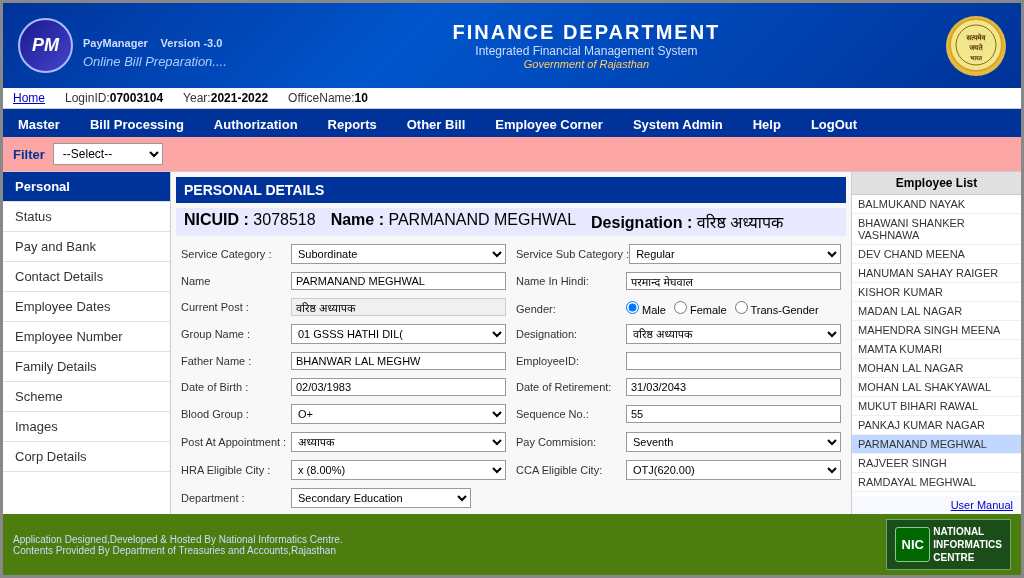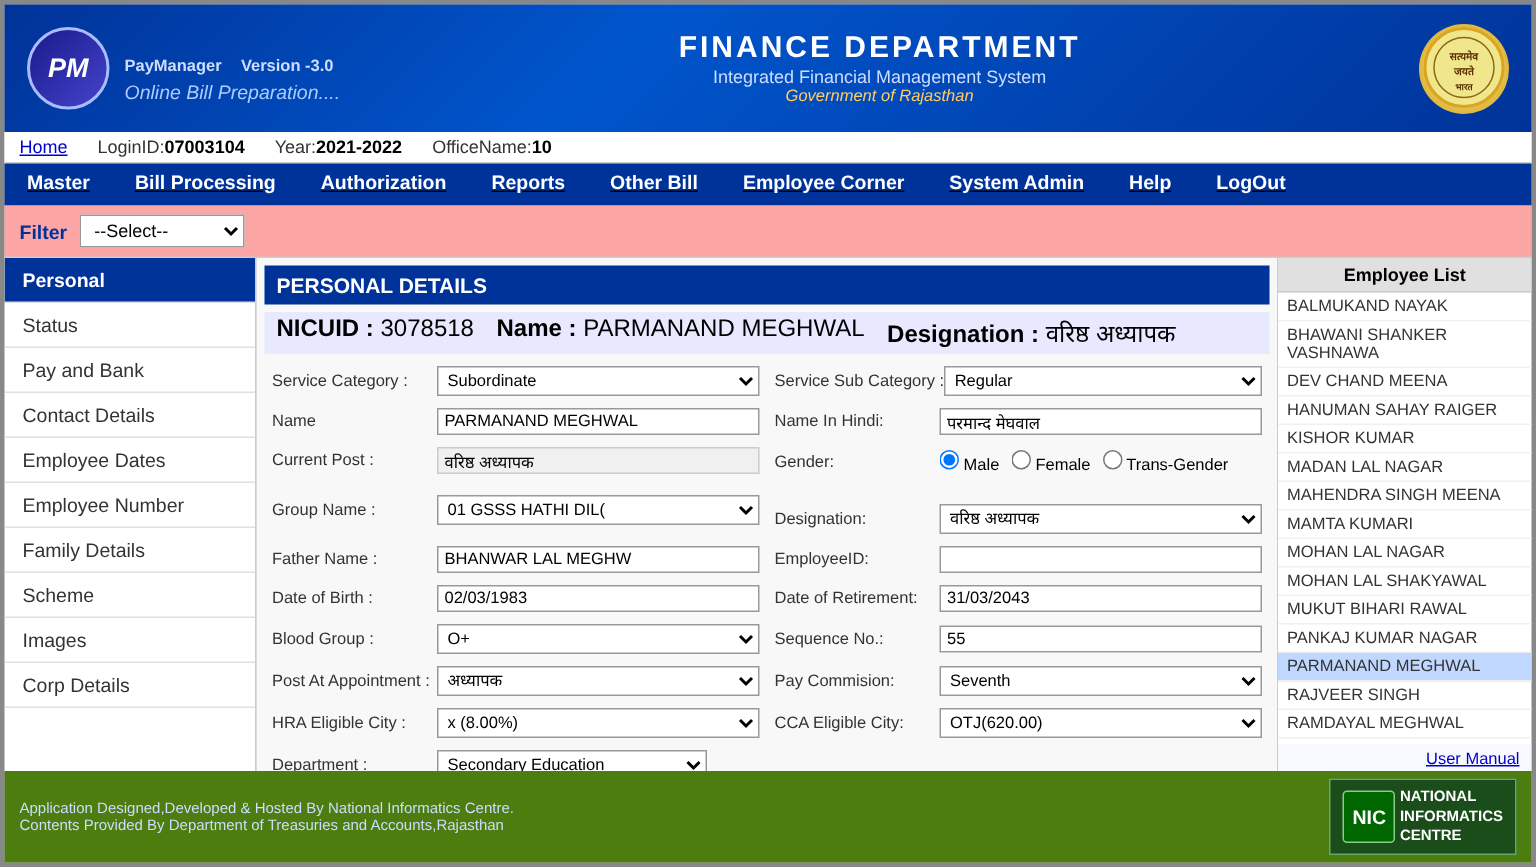--- a/index.html
+++ b/index.html
@@ -21,21 +21,21 @@
     .gov-raj { font-size: 11px; color: #ffcc66; font-style: italic; text-align: center; }
     .header-right { width: 60px; height: 60px; background: radial-gradient(circle, #f0e68c, #daa520); border-radius: 50%; border: 2px solid #gold; display: flex; align-items: center; justify-content: center; font-size: 8px; color: #5a3000; text-align: center; font-weight: bold; }
     
     
     .info-bar { background: white; padding: 3px 10px; display: flex; gap: 20px; align-items: center; font-size: 12px; border-bottom: 1px solid #ccc; }
     .info-bar a { color: #0000cc; text-decoration: underline; }
     .info-bar span { color: #333; }
     .info-bar strong { color: #000; }
     
     
-    .nav-bar { background: #003399; display: flex; align-items: flex-start; min-height: 28px; text-decoration: underline; }
+    .nav-bar { background: #003399; display: flex; align-items: flex-end; min-height: 28px; }
     .nav-item { color: white; padding: 5px 15px; cursor: pointer; font-size: 13px; font-weight: bold; display: flex; align-items: center; white-space: nowrap; }
     
     
     .filter-bar { background: #fca5a5; padding: 6px 10px; display: flex; align-items: center; gap: 8px; border-bottom: 1px solid #ccc; }
     .filter-label { font-weight: bold; color: #003399; font-size: 13px; }
     .filter-select { padding: 2px 5px; font-size: 12px; border: 1px solid #999; background: white; width: 110px; }
     
     
     .main-content { display: flex; flex: 1; overflow: hidden; }
     
@@ -203,21 +203,21 @@
           </div>
         </div>
 
         <div style="display:flex; gap:10px; margin-bottom:4px;">
           <div class="form-row" style="flex:1;">
             <span class="form-label">Group Name :</span>
             <select class="form-select">
               <option>01 GSSS HATHI DIL(</option>
             </select>
           </div>
-          <div class="form-row" style="flex:1;margin-top:12px;">
+          <div class="form-row" style="flex:1;">
             <span class="form-label">Designation:</span>
             <select class="form-select">
               <option>वरिष्ठ अध्यापक</option>
             </select>
           </div>
         </div>
 
         <div style="display:flex; gap:10px; margin-bottom:4px;">
           <div class="form-row" style="flex:1;">
             <span class="form-label">Father Name :</span>

